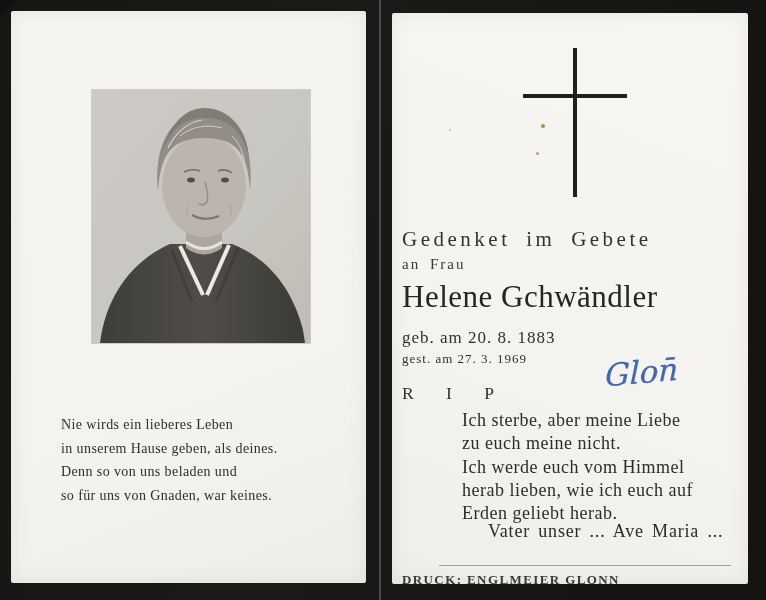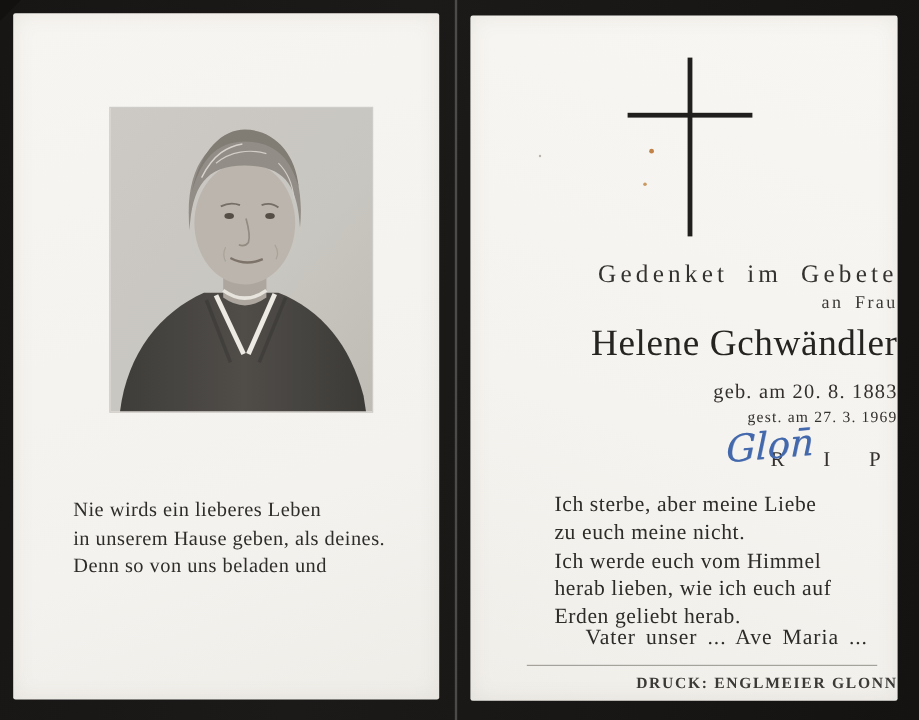--- a/index.html
+++ b/index.html
@@ -18,26 +18,26 @@
     background:linear-gradient(200deg,#f8f6f2 0%,#f5f3ef 60%,#f0eee9 100%);}
   .fold-line{position:absolute;left:379px;top:0;width:2px;height:600px;
     background:rgba(210,205,198,0.28);}
   .corner-bevel{position:absolute;left:0;top:0;width:26px;height:26px;
     background:#12110f;transform:rotate(45deg) translate(-19px,0);}
 
   
   .photo{position:absolute;left:81px;top:79px;width:218px;height:253px;
     outline:1px solid rgba(90,88,82,0.25);}
   .poem{position:absolute;left:50px;top:402px;width:300px;
-    font-size:17px;line-height:23.5px;color:#2f2d2a;letter-spacing:0.4px;}
+    font-size:14px;line-height:23.5px;color:#2f2d2a;letter-spacing:0.4px;}
 
   
   .cross-v{position:absolute;left:181px;top:35px;width:4px;height:149px;background:#201f1d;}
   .cross-h{position:absolute;left:131px;top:81px;width:104px;height:4px;background:#201f1d;}
-  .centered-col{position:absolute;left:10px;top:0;width:346px;text-align:right;color:#2c2a27;}
+  .centered-col{position:absolute;left:10px;top:11px;width:346px;text-align:left;color:#2c2a27;}
   .hdr{position:absolute;top:203px;width:100%;font-size:21px;letter-spacing:3.5px;word-spacing:7px;color:#343230;}
   .subhdr{position:absolute;top:232px;width:100%;font-size:15px;letter-spacing:2px;word-spacing:4px;color:#3a3835;}
   .name{position:absolute;top:255px;width:100%;font-size:31px;letter-spacing:0.5px;color:#262421;}
   .birth{position:absolute;top:304px;width:100%;font-size:17px;letter-spacing:1px;color:#322f2c;}
   .death{position:absolute;top:327px;width:100%;font-size:13px;letter-spacing:1px;color:#322f2c;}
   .rip{position:absolute;top:359px;width:100%;font-size:17.5px;letter-spacing:14px;color:#34312e;}
   .handwriting{position:absolute;left:213px;top:341px;font-size:31px;font-style:italic;
     font-family:"DejaVu Serif","Liberation Serif",serif;color:#4368ac;
     transform:rotate(-5deg) skewX(-6deg);text-shadow:0.4px 0.3px 0 rgba(67,104,172,0.55);}
   .verse{position:absolute;left:70px;top:396px;width:280px;
@@ -94,20 +94,21 @@
         <path d="M94,152 Q112,165 130,152" stroke="#e6e3dc" stroke-width="3" fill="none"></path>
         <path d="M80,160 L100,212" stroke="#2c2a27" stroke-width="3" opacity="0.5"></path>
         <path d="M146,158 L124,212" stroke="#2c2a27" stroke-width="3" opacity="0.5"></path>
         <rect width="218" height="253" fill="#ffffff" opacity="0.05"></rect>
       </svg>
     </div>
     <div class="poem">
       <div>Nie wirds ein lieberes Leben</div>
       <div>in unserem Hause geben, als deines.</div>
       <div>Denn so von uns beladen und</div>
+      <div>so für uns von Gnaden, war keines.</div>
     </div>
   </div>
 
   <div class="fold-line"></div>
 
   <div class="page page-right">
     <div class="cross-v"></div>
     <div class="cross-h"></div>
     <div class="speck speck-1"></div>
     <div class="speck speck-2"></div>

